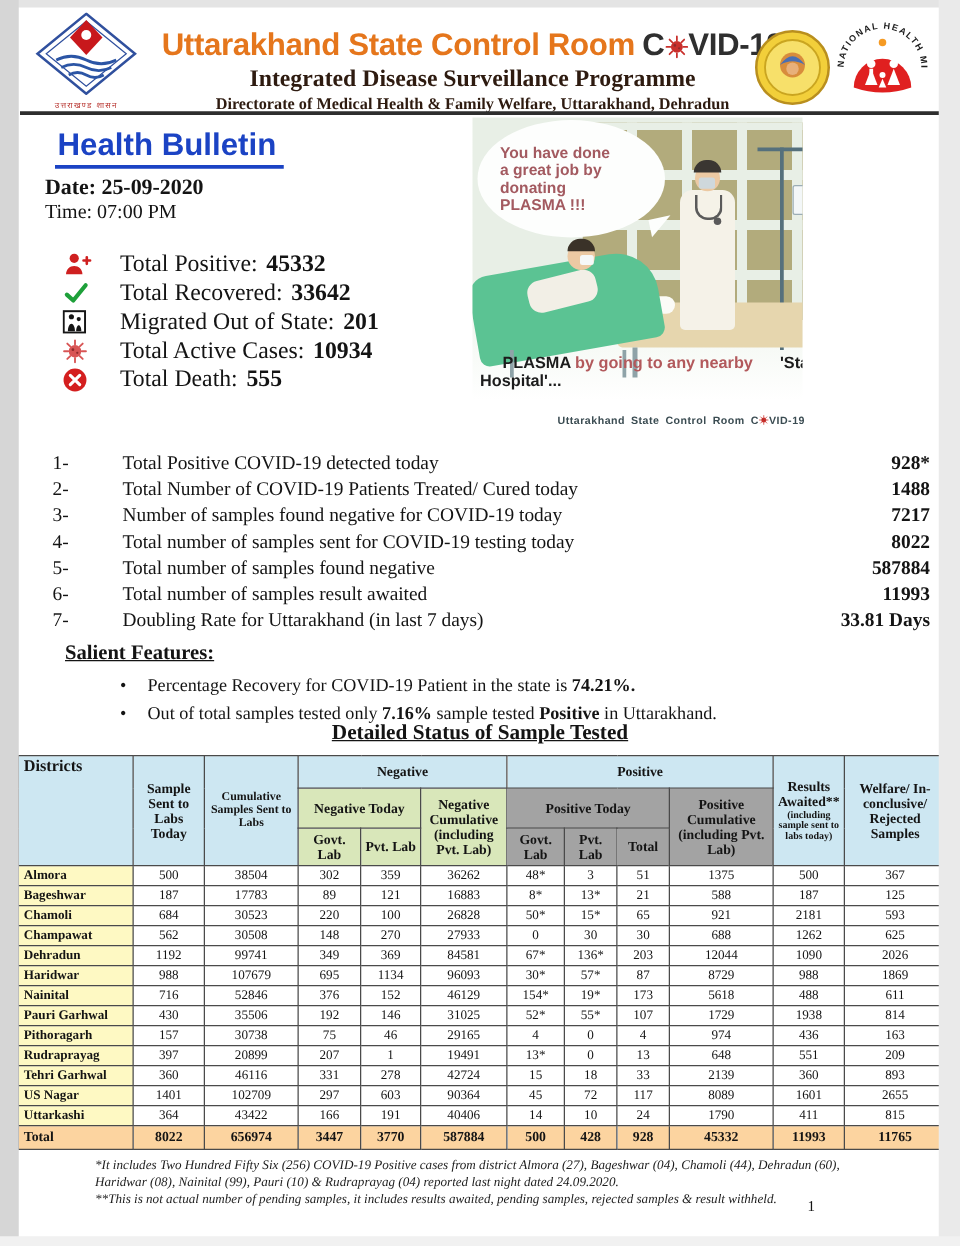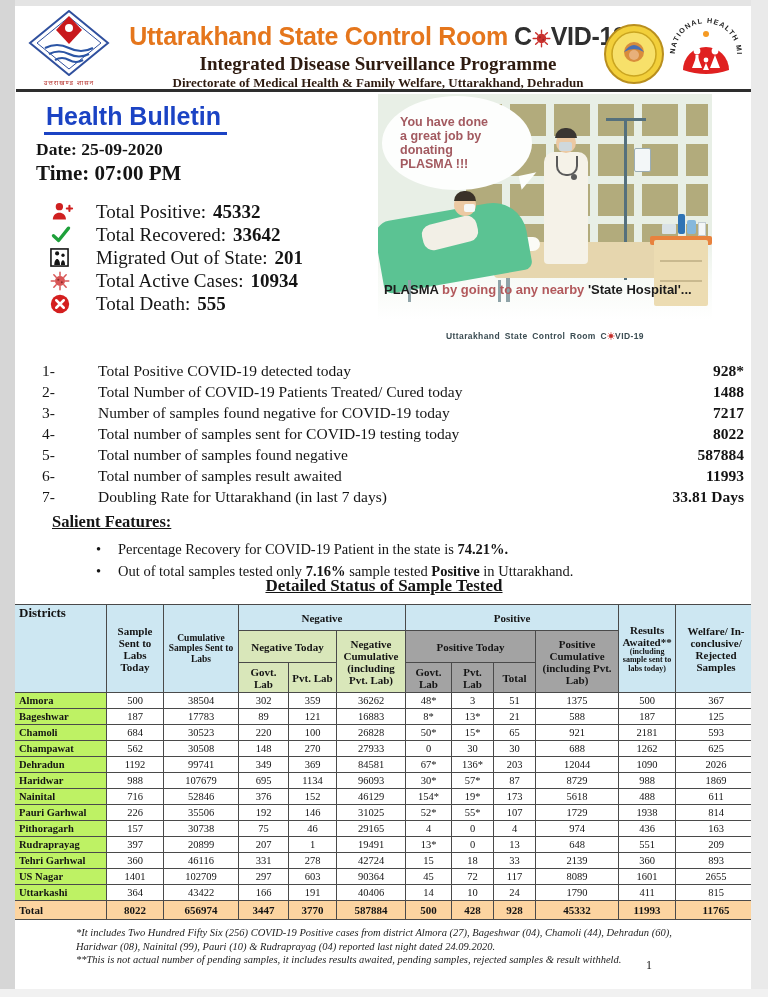--- a/index.html
+++ b/index.html
@@ -26,29 +26,29 @@
   .head-sub2{font-weight:bold;font-size:13px;color:#2e1b10;}
   .logo-gold{left:604px;top:24px;width:60px;height:60px;}
   .logo-nhm{left:666px;top:8px;width:80px;height:84px;}
   .header-rule{left:16px;top:89px;width:736px;height:3px;background:#2e2e2e;}
 
   
   .bulletin-title{left:44px;top:102px;font-family:"Liberation Sans",sans-serif;
       font-weight:bold;font-size:25px;color:#1b43c4;border-bottom:3px solid #1b43c4;
       padding:0 6px 1px 2px;margin:0;}
   .dateline{left:36px;top:139px;font-weight:bold;font-size:17.5px;}
-  .timeline{left:36px;top:161px;font-weight:bold;font-size:21px;}
+  .timeline{left:36px;top:161px;font-weight:normal;font-size:16px;}
   .stats{left:50px;top:200px;width:330px;list-style:none;margin:0;padding:0;}
   .stat-row{display:flex;align-items:center;height:23px;}
   .s-icon{width:26px;flex:0 0 26px;display:inline-flex;align-items:center;}
   .s-label{font-size:19px;margin-left:20px;white-space:nowrap;}
   .s-value{font-size:19px;font-weight:bold;margin-left:7px;}
 
   
-  .poster{left:378px;top:94px;width:334px;height:226px;overflow:hidden;
+  .poster{left:378px;top:94px;width:264px;height:226px;overflow:hidden;
       background:linear-gradient(#e8efe6 0 62%,#f7faf6 82%,#ffffff);}
   .poster *{position:absolute;}
   .wall{left:88px;top:4px;width:242px;height:158px;background-color:#b2ab7c;
       background-image:repeating-linear-gradient(90deg,transparent 0 36px,#e8efe6 36px 44px),
                        repeating-linear-gradient(0deg,transparent 0 32px,#e8efe6 32px 40px);}
   .bubble{left:4px;top:2px;width:150px;height:94px;background:#fdfefd;border-radius:50%;
       display:flex;align-items:center;}
   .bubble-inner{position:static;padding-left:18px;font-family:"Liberation Sans",sans-serif;
       font-weight:bold;font-size:12.5px;line-height:14px;color:#a35a60;}
   .bubble-tail{left:142px;top:80px;width:0;height:0;border-top:14px solid #fdfefd;
@@ -81,21 +81,21 @@
   .drawer1,.drawer2{left:282px;width:42px;height:2px;background:#c9b98f;}
   .drawer1{top:166px;} .drawer2{top:186px;}
   .bottle1{left:300px;top:120px;width:7px;height:20px;background:#2f74b5;border-radius:2px;}
   .bottle2{left:309px;top:126px;width:9px;height:14px;background:#86b8dc;border-radius:2px;}
   .bottle3{left:320px;top:128px;width:6px;height:12px;background:#f4f6f7;border:1px solid #c4cdd2;}
   .meds{left:284px;top:130px;width:14px;height:10px;background:#d9e2e6;border-radius:1px;}
   .poster-text{left:6px;top:188px;width:322px;font-family:"Liberation Sans",sans-serif;
       font-weight:bold;font-size:13px;line-height:15px;}
   .pline1{position:static;display:block;color:#b2595c;}
   .pline2{position:static;display:block;}
-  .pline2 .seg-red{color:#b2595c;} .pline2 .seg-dark{color:#1c1c1c;}
+  .pline2 .seg-red{color:#b2595c;} .pline2 .seg-dark{color:#1c1c1c;margin-left:18px;}
   .poster-caption{left:378px;top:331px;width:334px;text-align:center;
       font-family:"Liberation Sans",sans-serif;font-weight:bold;font-size:8.5px;
       color:#3b4c52;letter-spacing:.4px;word-spacing:2px;}
   .poster-caption svg{vertical-align:-1px;}
 
   
   .summary{left:38px;top:362px;width:706px;margin:0;padding:0;list-style:none;}
   .summary .srow{display:flex;height:21px;font-size:15.5px;}
   .summary .num{flex:0 0 56px;padding-left:4px;}
   .summary .label{flex:1;}
@@ -116,21 +116,21 @@
   .tbl-wrap{left:14px;top:604px;width:742px;}
   table{border-collapse:collapse;table-layout:fixed;width:742px;}
   th,td{border:1px solid #4a4a4a;overflow:hidden;}
   thead th{font-size:11px;font-weight:bold;text-align:center;vertical-align:middle;
       padding:0 1px;line-height:12px;}
   th.c-blue{background:#cde7f2;} th.c-green{background:#d9e7ba;} th.c-orange{background:#a3a3a3;}
   th.h-dist{text-align:left;vertical-align:top;padding:2px 0 0 4px;font-size:13px;}
   th.small{font-size:9.5px;line-height:10.5px;}
   .tiny{font-size:8px;line-height:8.5px;font-weight:bold;}
   tbody td{font-size:10.5px;text-align:center;height:15px;line-height:12px;padding:0;}
-  tbody td.dist{background:#bef264;text-align:left;font-weight:bold;padding-left:4px;font-size:10.5px;}
+  tbody td.dist{background:#fef9c3;text-align:left;font-weight:bold;padding-left:4px;font-size:10.5px;}
   tr.total-row td{background:#fcd4a0;font-weight:bold;height:18px;font-size:11px;}
   tr.total-row td.dist{background:#fcd4a0;}
 
   
   .footnotes{left:76px;top:926px;width:624px;font-style:italic;font-size:10.5px;
       line-height:13.5px;color:#1c1c1c;}
   .page-num{left:646px;top:958px;font-size:12px;}
 </style>
 </head>
 <body>
@@ -507,21 +507,21 @@
           <td>46129</td>
           <td>154*</td>
           <td>19*</td>
           <td>173</td>
           <td>5618</td>
           <td>488</td>
           <td>611</td>
         </tr>
         <tr>
           <td class="dist">Pauri Garhwal</td>
-          <td>226</td>
+          <td>430</td>
           <td>35506</td>
           <td>192</td>
           <td>146</td>
           <td>31025</td>
           <td>52*</td>
           <td>55*</td>
           <td>107</td>
           <td>1729</td>
           <td>1938</td>
           <td>814</td>

